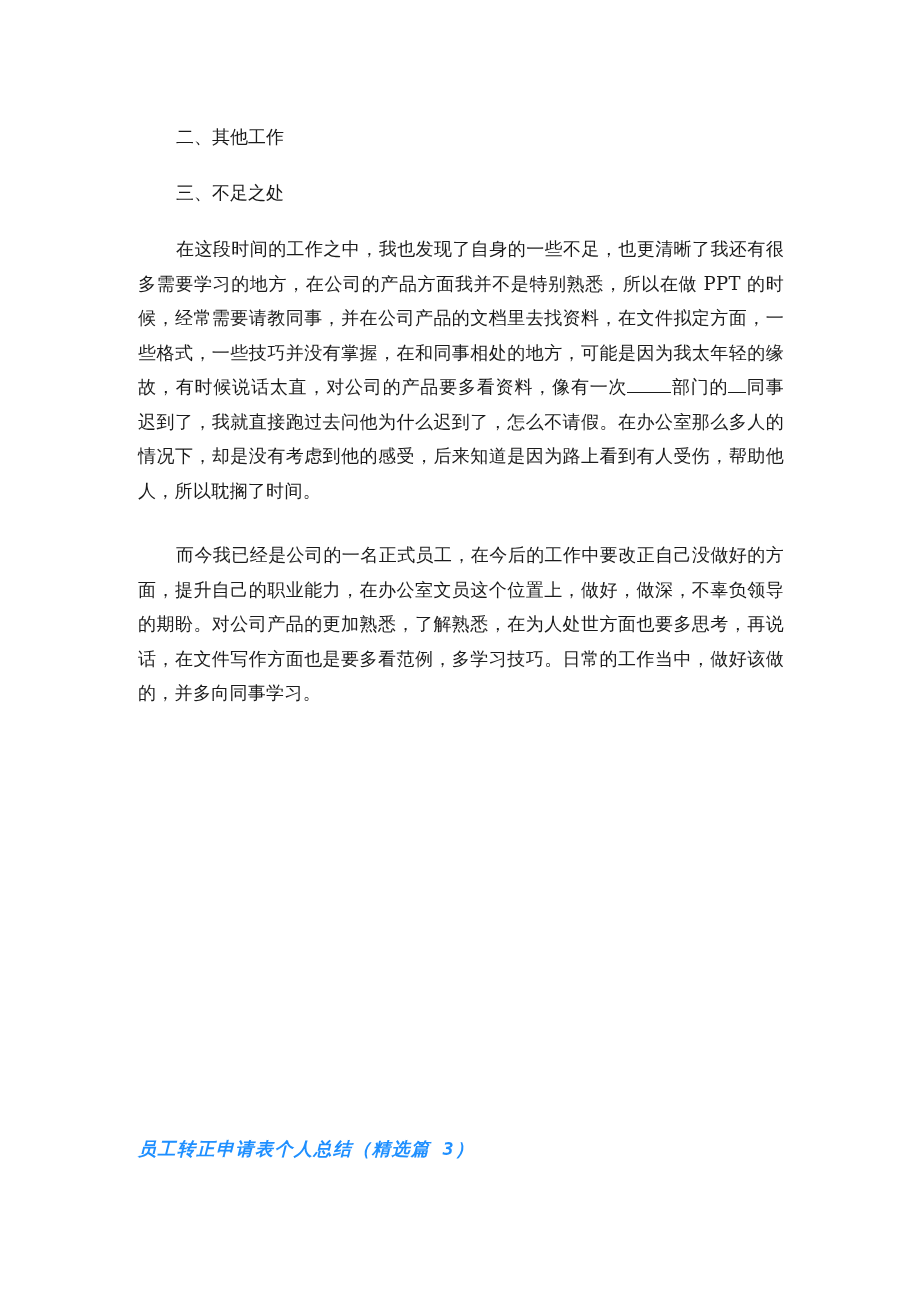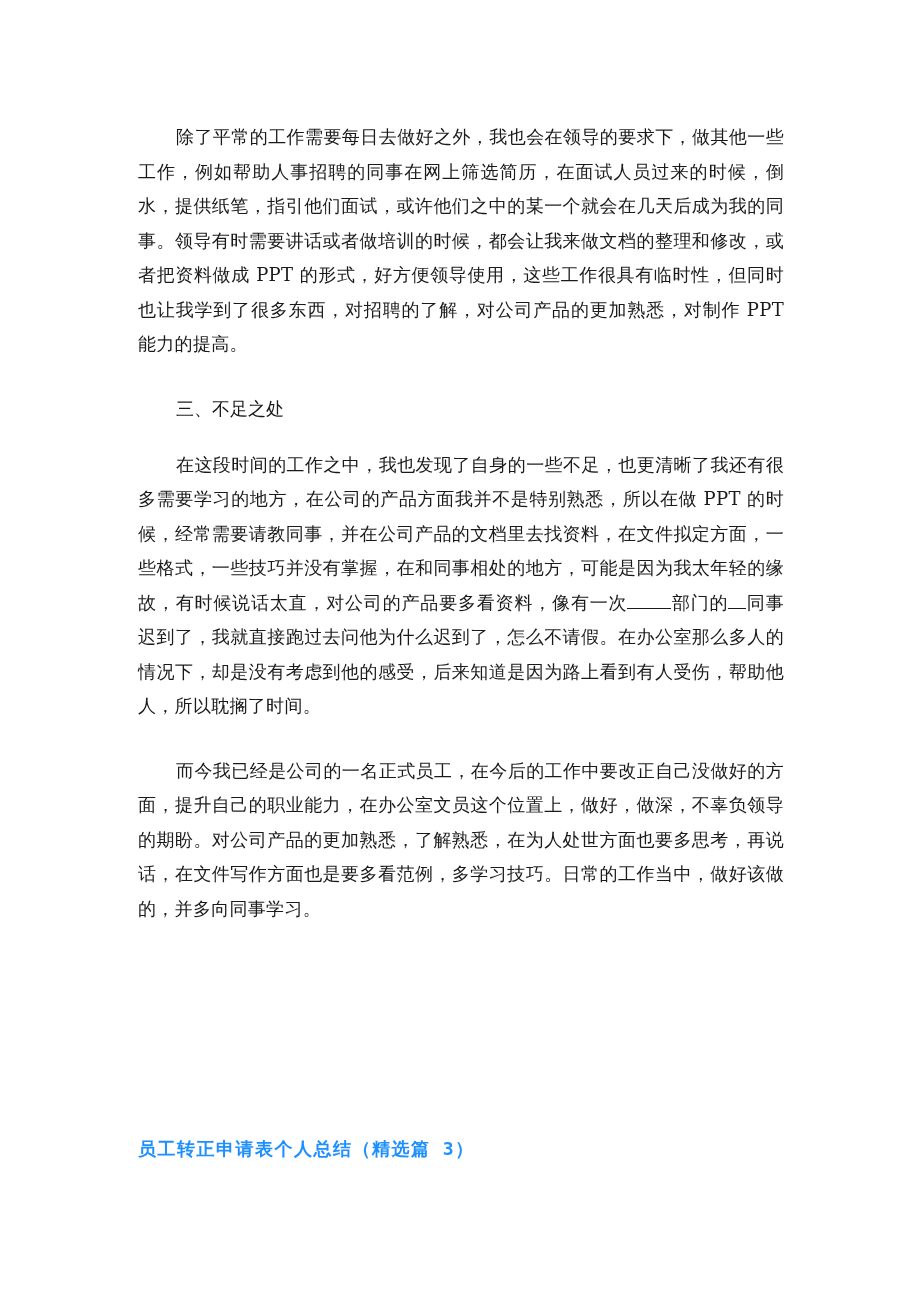--- a/index.html
+++ b/index.html
@@ -47,29 +47,30 @@
     .blank.short { width: 18px; }
     .article-title {
       position: absolute;
       left: 138px;
       top: 1137px;
       font-size: 18px;
       font-weight: bold;
       color: #1e8fff;
       letter-spacing: 1.5px;
       font-family: "DejaVu Sans Mono", "Liberation Mono", monospace;
+      font-style: italic;
     }
   </style>
 </head>
 <body>
 
 <div class="page">
 
+  <div class="section-heading">二、其他工作</div>
 
-  <p class="para">除了平常的工作需要每日去做好之外，我也会在领导的要求下，做其他一些工作，例如帮助人事招聘的同事在网上筛选简历，在面试人员过来的时候，倒水，提供纸笔，指引他们面试，或许他们之中的某一个就会在几天后成为我的同事。领导有时需要讲话或者做培训的时候，都会让我来做文档的整理和修改，或者把资料做成 PPT 的形式，好方便领导使用，这些工作很具有临时性，但同时也让我学到了很多东西，对招聘的了解，对公司产品的更加熟悉，对制作 PPT 能力的提高。</p>
 
   <div class="section-heading">三、不足之处</div>
 
   <p class="para"><span>在这段时间的工作之中，我也发现了自身的一些不足，也更清晰了我还有很多需要学习的地方，在公司的产品方面我并不是特别熟悉，所以在做 PPT 的时候，经常需要请教同事，并在公司产品的文档里去找资料，在文件拟定方面，一些格式，一些技巧并没有掌握，在和同事相处的地方，可能是因为我太年轻的缘故，有时候说话太直，对公司的产品要多看资料，像有一次</span><span class="blank long"></span><span>部门的</span><span class="blank short"></span><span>同事迟到了，我就直接跑过去问他为什么迟到了，怎么不请假。在办公室那么多人的情况下，却是没有考虑到他的感受，后来知道是因为路上看到有人受伤，帮助他人，所以耽搁了时间。</span></p>
 
   <p class="para">而今我已经是公司的一名正式员工，在今后的工作中要改正自己没做好的方面，提升自己的职业能力，在办公室文员这个位置上，做好，做深，不辜负领导的期盼。对公司产品的更加熟悉，了解熟悉，在为人处世方面也要多思考，再说话，在文件写作方面也是要多看范例，多学习技巧。日常的工作当中，做好该做的，并多向同事学习。</p>
 
 </div>
 
 <div class="article-title">员工转正申请表个人总结（精选篇 3）</div>

